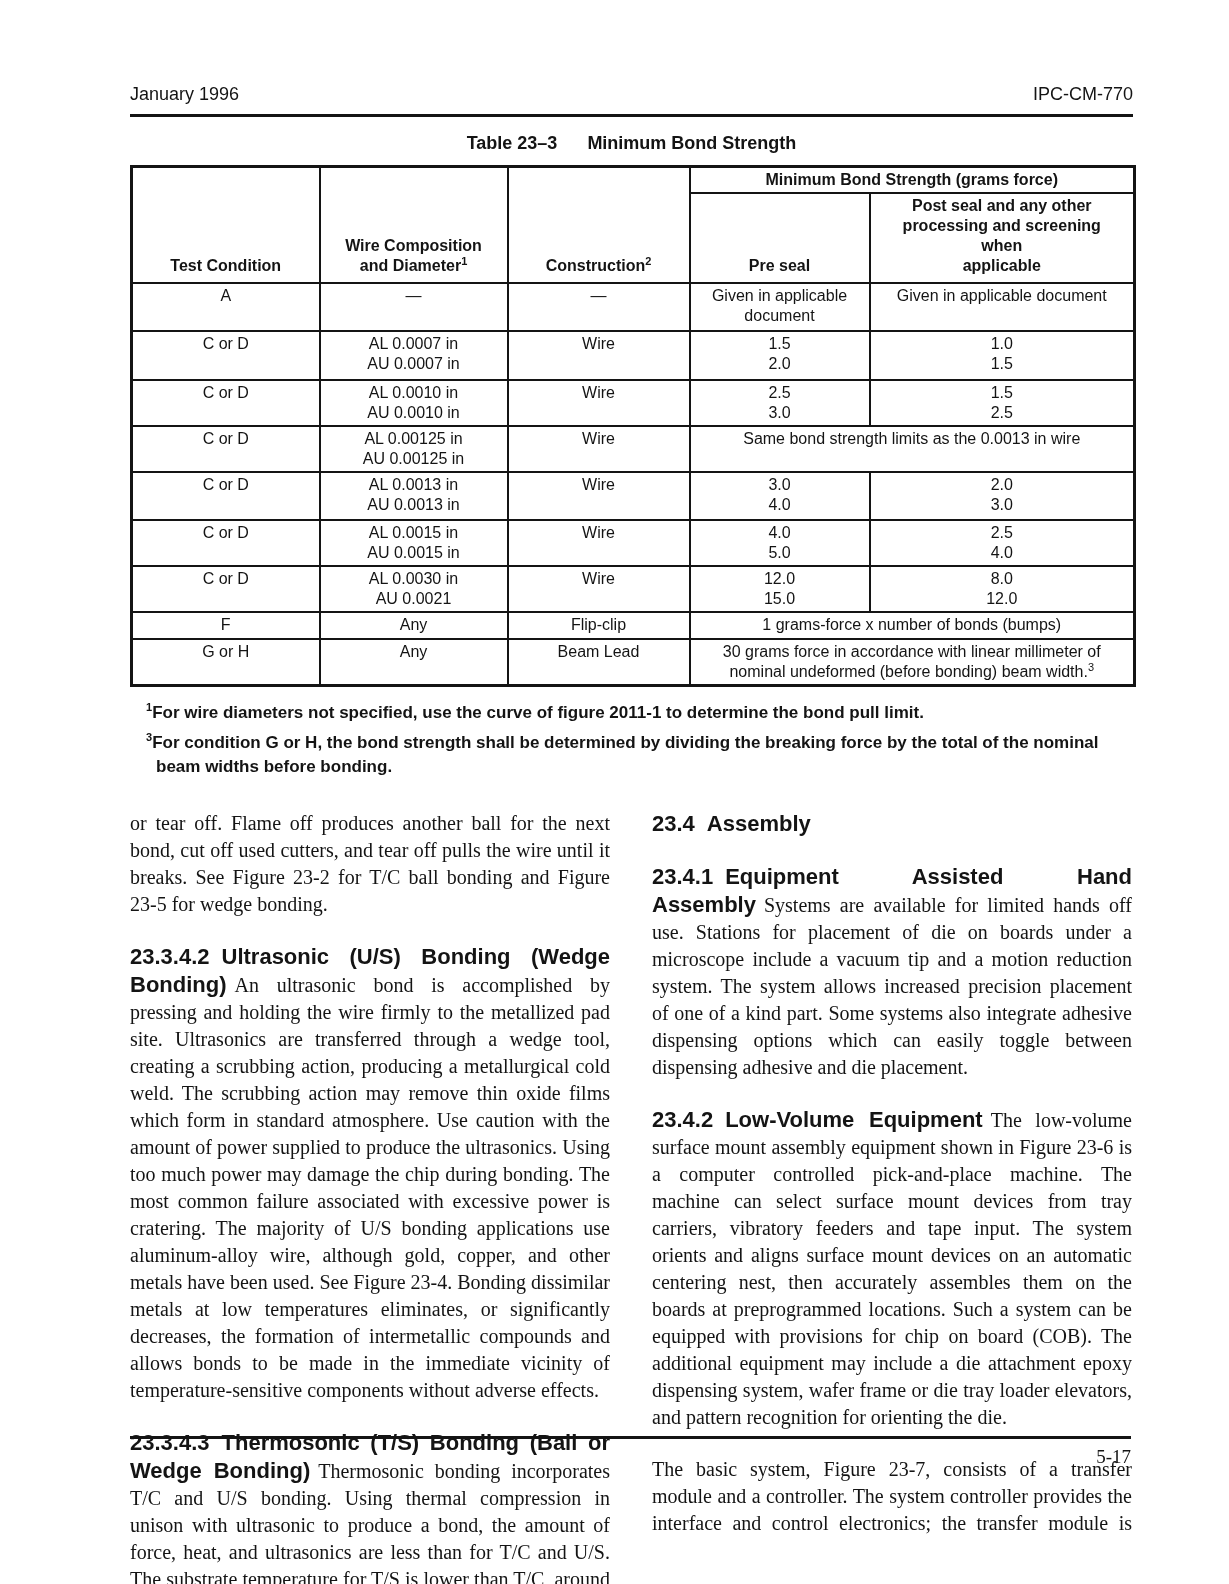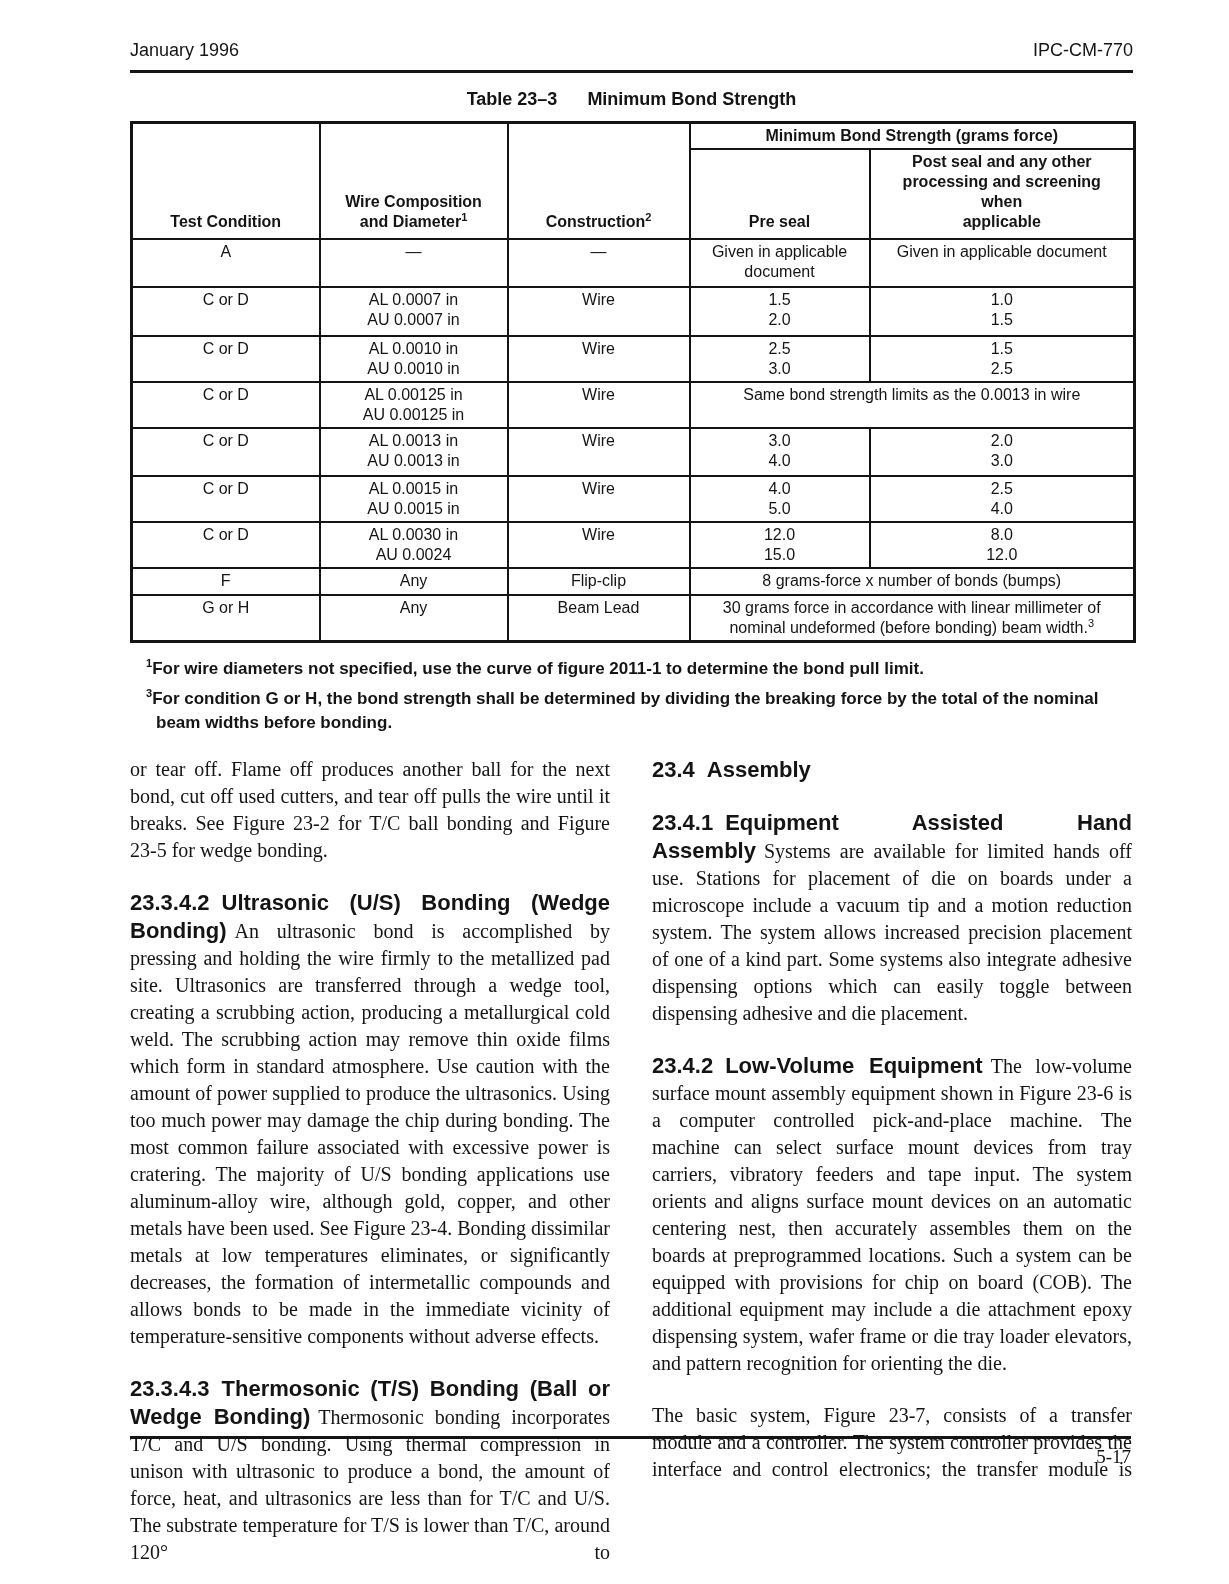--- a/index.html
+++ b/index.html
@@ -8,21 +8,21 @@
     width:1229px; height:1584px;
     background:#ffffff; color:#141414;
     font-family:"Liberation Serif", serif;
     position:relative; overflow:hidden;
   }
   .content { position:absolute; left:130px; top:0; width:1003px; }
 
   
   .doc-header {
     display:flex; justify-content:space-between; align-items:flex-end;
-    padding-top:40px;
+    padding-top:84px;
     font-family:"Liberation Sans", sans-serif; font-size:18px;
   }
   .header-rule { border:none; border-top:3px solid #141414; margin:9px 0 0 0; }
 
   
   .caption {
     text-align:center; margin-top:16px;
     font-family:"Liberation Sans", sans-serif; font-weight:bold; font-size:18px;
   }
   .caption .cap-label { margin-right:30px; }
@@ -48,21 +48,21 @@
 
   
   .footnotes { margin-top:8px; font-family:"Liberation Sans", sans-serif;
     font-weight:bold; font-size:17px; line-height:25px; }
   .fn { padding-left:10px; text-indent:-10px;margin-left:16px; }
   .fn sup { font-size:11px; }
 
   
   .columns { display:flex; gap:42px; margin-top:21px; }
   .col { width:480px; text-align:justify; font-size:20px; line-height:27px; }
-  .para { margin:0 0 25px 0; }
+  .para { margin:10px 0 25px 0; }
   .para:last-child { margin-bottom:0; }
   .cont { text-align-last:justify; }
   .rh { font-family:"Liberation Sans", sans-serif; font-weight:bold; font-size:22px; margin-right:8px; }
   .rh-num { margin-right:12px; }
   .standalone-h { text-align:left; margin-bottom:25px; }
 
   
   .footer { position:absolute; left:130px; top:1436px; width:1001px; }
   .footer-rule { border:none; border-top:3px solid #141414; margin:0; }
   .page-num { text-align:right; font-size:19px; margin-top:7px; font-family:"Liberation Serif", serif; }
@@ -154,32 +154,32 @@
 AU 0.0015 in</td>
       <td>Wire</td>
       <td>4.0
 5.0</td>
       <td>2.5
 4.0</td>
     </tr>
     <tr style="height:46px">
       <td>C or D</td>
       <td>AL 0.0030 in
-AU 0.0024</td>
+AU 0.0021</td>
       <td>Wire</td>
       <td>12.0
 15.0</td>
       <td>8.0
 12.0</td>
     </tr>
     <tr style="height:27px">
       <td>F</td>
       <td>Any</td>
       <td>Flip-clip</td>
-      <td colspan="2">8 grams-force x number of bonds (bumps)</td>
+      <td colspan="2">1 grams-force x number of bonds (bumps)</td>
     </tr>
     <tr style="height:43px">
       <td>G or H</td>
       <td>Any</td>
       <td>Beam Lead</td>
       <td colspan="2"><span>30 grams force in accordance with linear millimeter of
 nominal undeformed (before bonding) beam width.</span><sup>3</sup></td>
     </tr>
   </tbody>
     </table>

